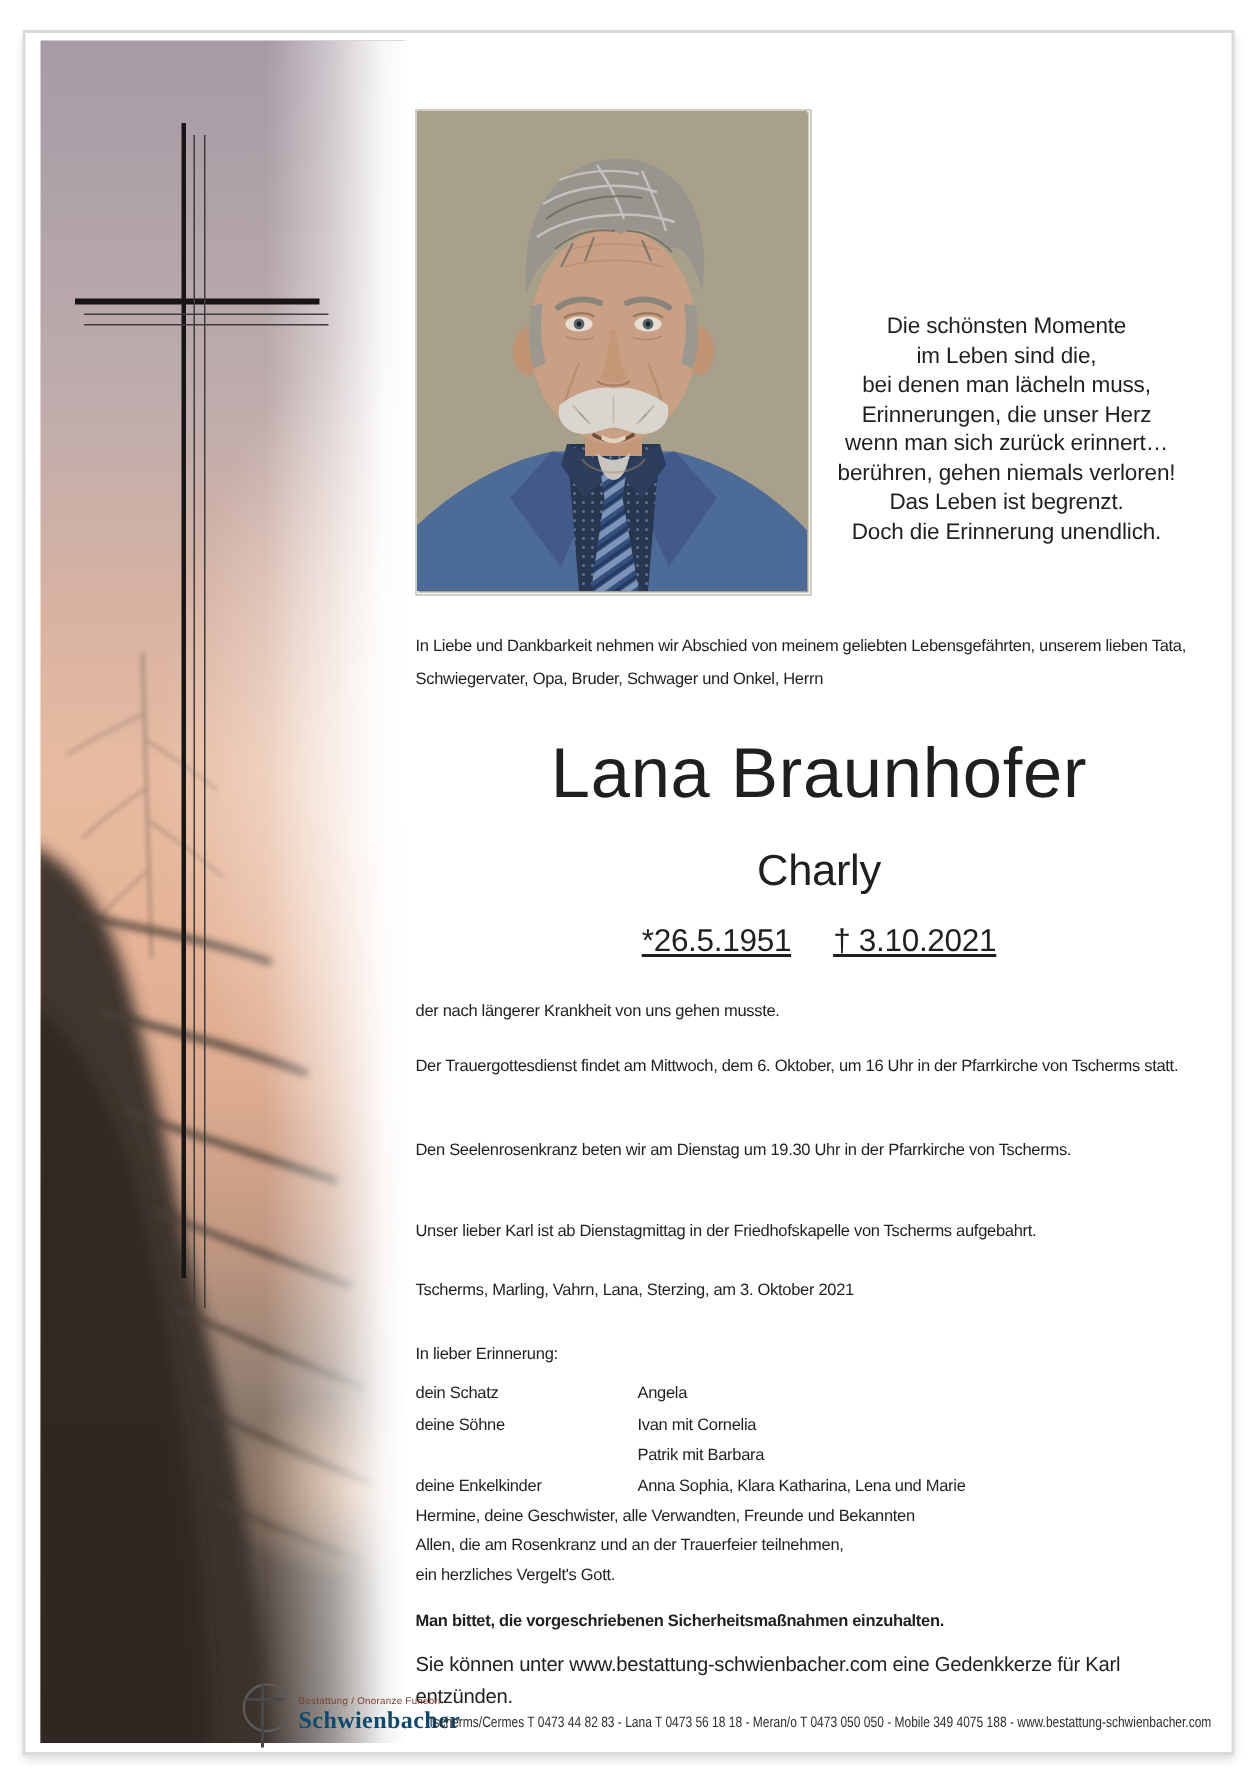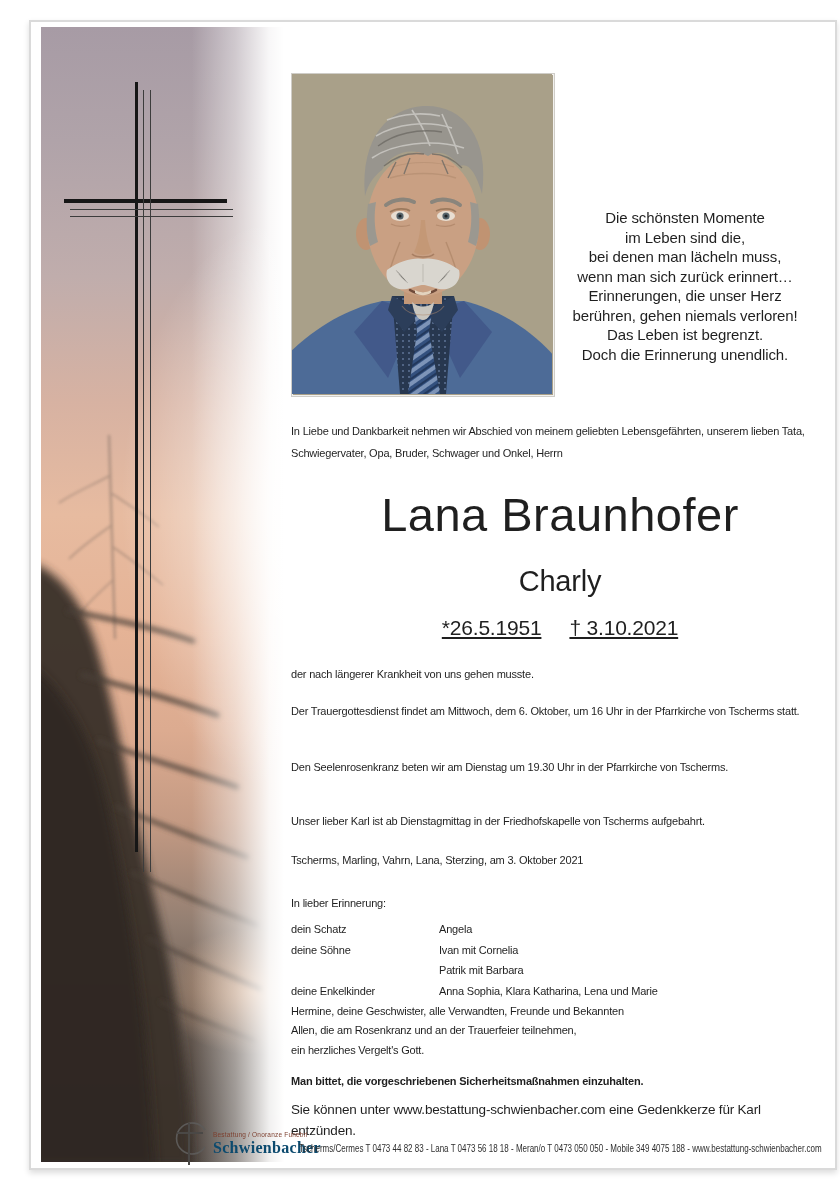--- a/index.html
+++ b/index.html
@@ -2,21 +2,21 @@
 <html><head>
 <meta charset="utf-8">
 <style>
   html,body{margin:0;padding:0;}
   body{
     width:840px;height:1189px;position:relative;background:#ffffff;
     font-family:"Liberation Sans",sans-serif;color:#1f1f1f;overflow:hidden;
   }
   .card{
     position:absolute;left:15px;top:20px;width:804px;height:1146px;
-    background:#fff;border:2px solid #dadada;box-shadow:0 3px 6px rgba(0,0,0,.14);margin-left:14px;
+    background:#fff;border:2px solid #dadada;box-shadow:0 3px 6px rgba(0,0,0,.14);
   }
   
   .strip{
     position:absolute;left:10px;top:5px;width:243px;height:1135px;overflow:hidden;
     background:
       radial-gradient(140px 90px at 88% 85%, rgba(240,190,152,.75), rgba(240,190,152,0) 70%),
       linear-gradient(180deg,
         #a79ba5 0%, #b0a3a9 10%, #c0adac 22%, #d7b2a2 33%,
         #e7bba0 43%, #e5b396 53%, #dcab90 62%, #c49a83 70%,
         #937f72 79%, #6b5e55 86%, #554b44 93%, #463d37 100%);
@@ -203,22 +203,22 @@
 
       <path d="M120,228 C126,234 136,234 142,228 C140,240 136,246 131,246 C126,246 122,240 120,228 Z" fill="#c9c6bf"></path>
       <path d="M110,232 C118,244 144,244 152,232" stroke="#b08a6e" stroke-width="1.2" fill="none" opacity=".5"></path>
     </svg>
   </div>
 
   <div class="poem">
     <div>Die schönsten Momente</div>
     <div>im Leben sind die,</div>
     <div>bei denen man lächeln muss,</div>
+    <div>Erinnerungen, die unser Herz</div>
     <div>wenn man sich zurück erinnert…</div>
-    <div>Erinnerungen, die unser Herz</div>
     <div>berühren, gehen niemals verloren!</div>
     <div>Das Leben ist begrenzt.</div>
     <div>Doch die Erinnerung unendlich.</div>
   </div>
 
   <div class="block intro">In Liebe und Dankbarkeit nehmen wir Abschied von meinem geliebten Lebensgefährten, unserem lieben Tata, Schwiegervater, Opa, Bruder, Schwager und Onkel, Herrn</div>
 
   <div class="block name">Lana Braunhofer</div>
   <div class="block nickname">Charly</div>
 

